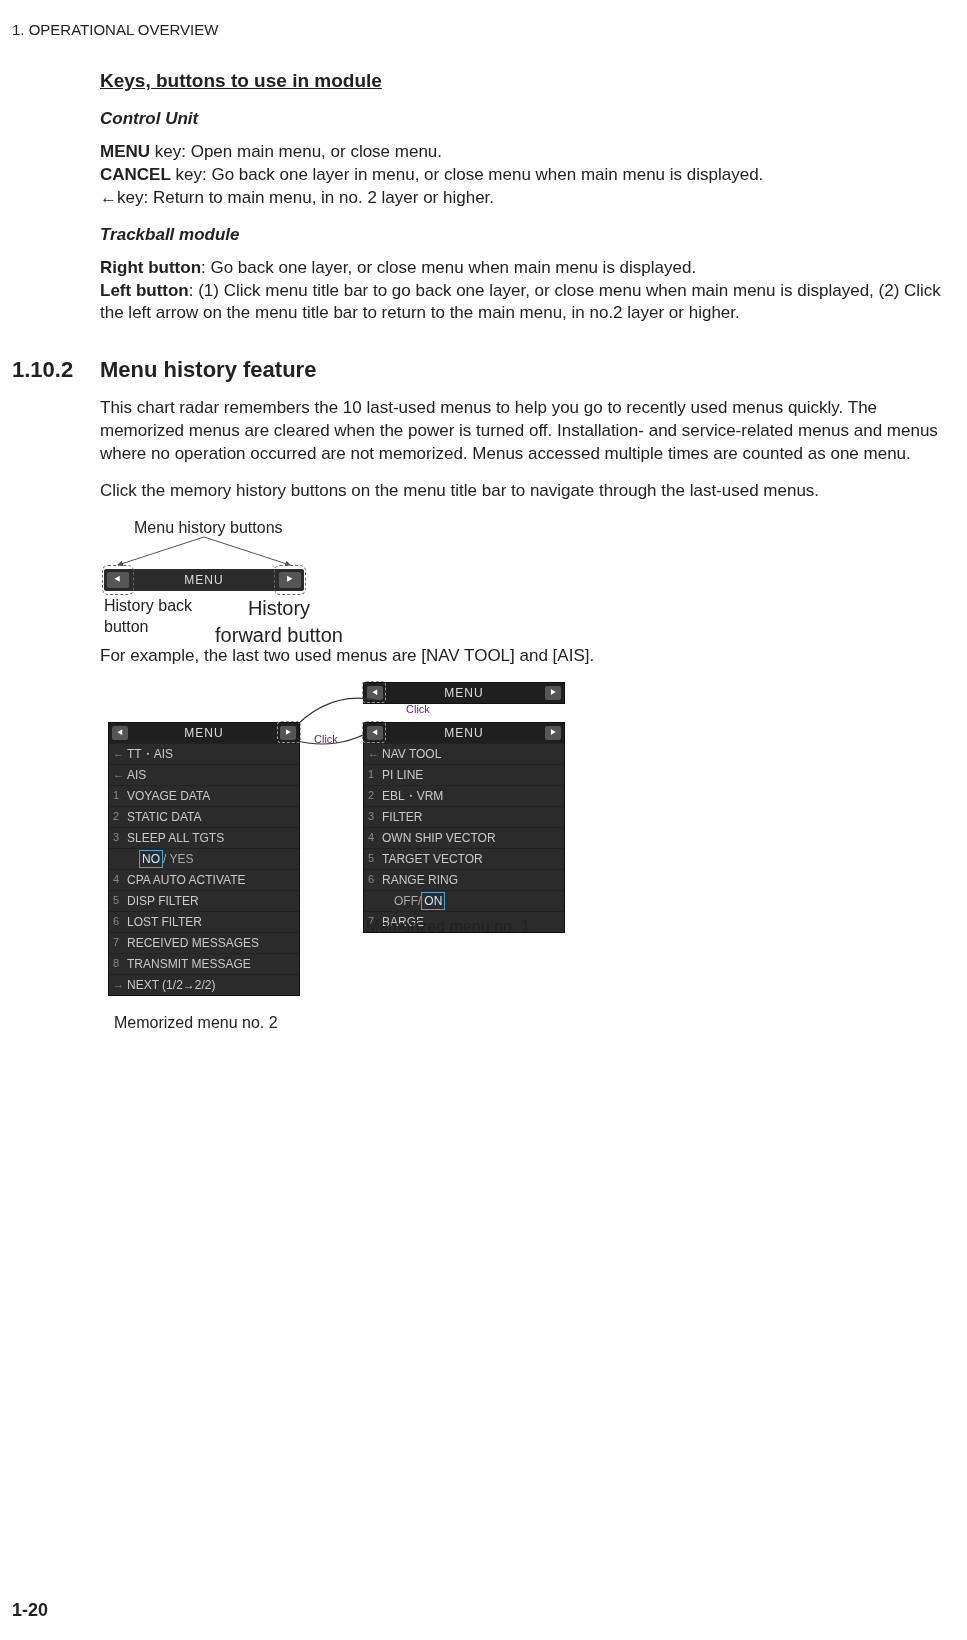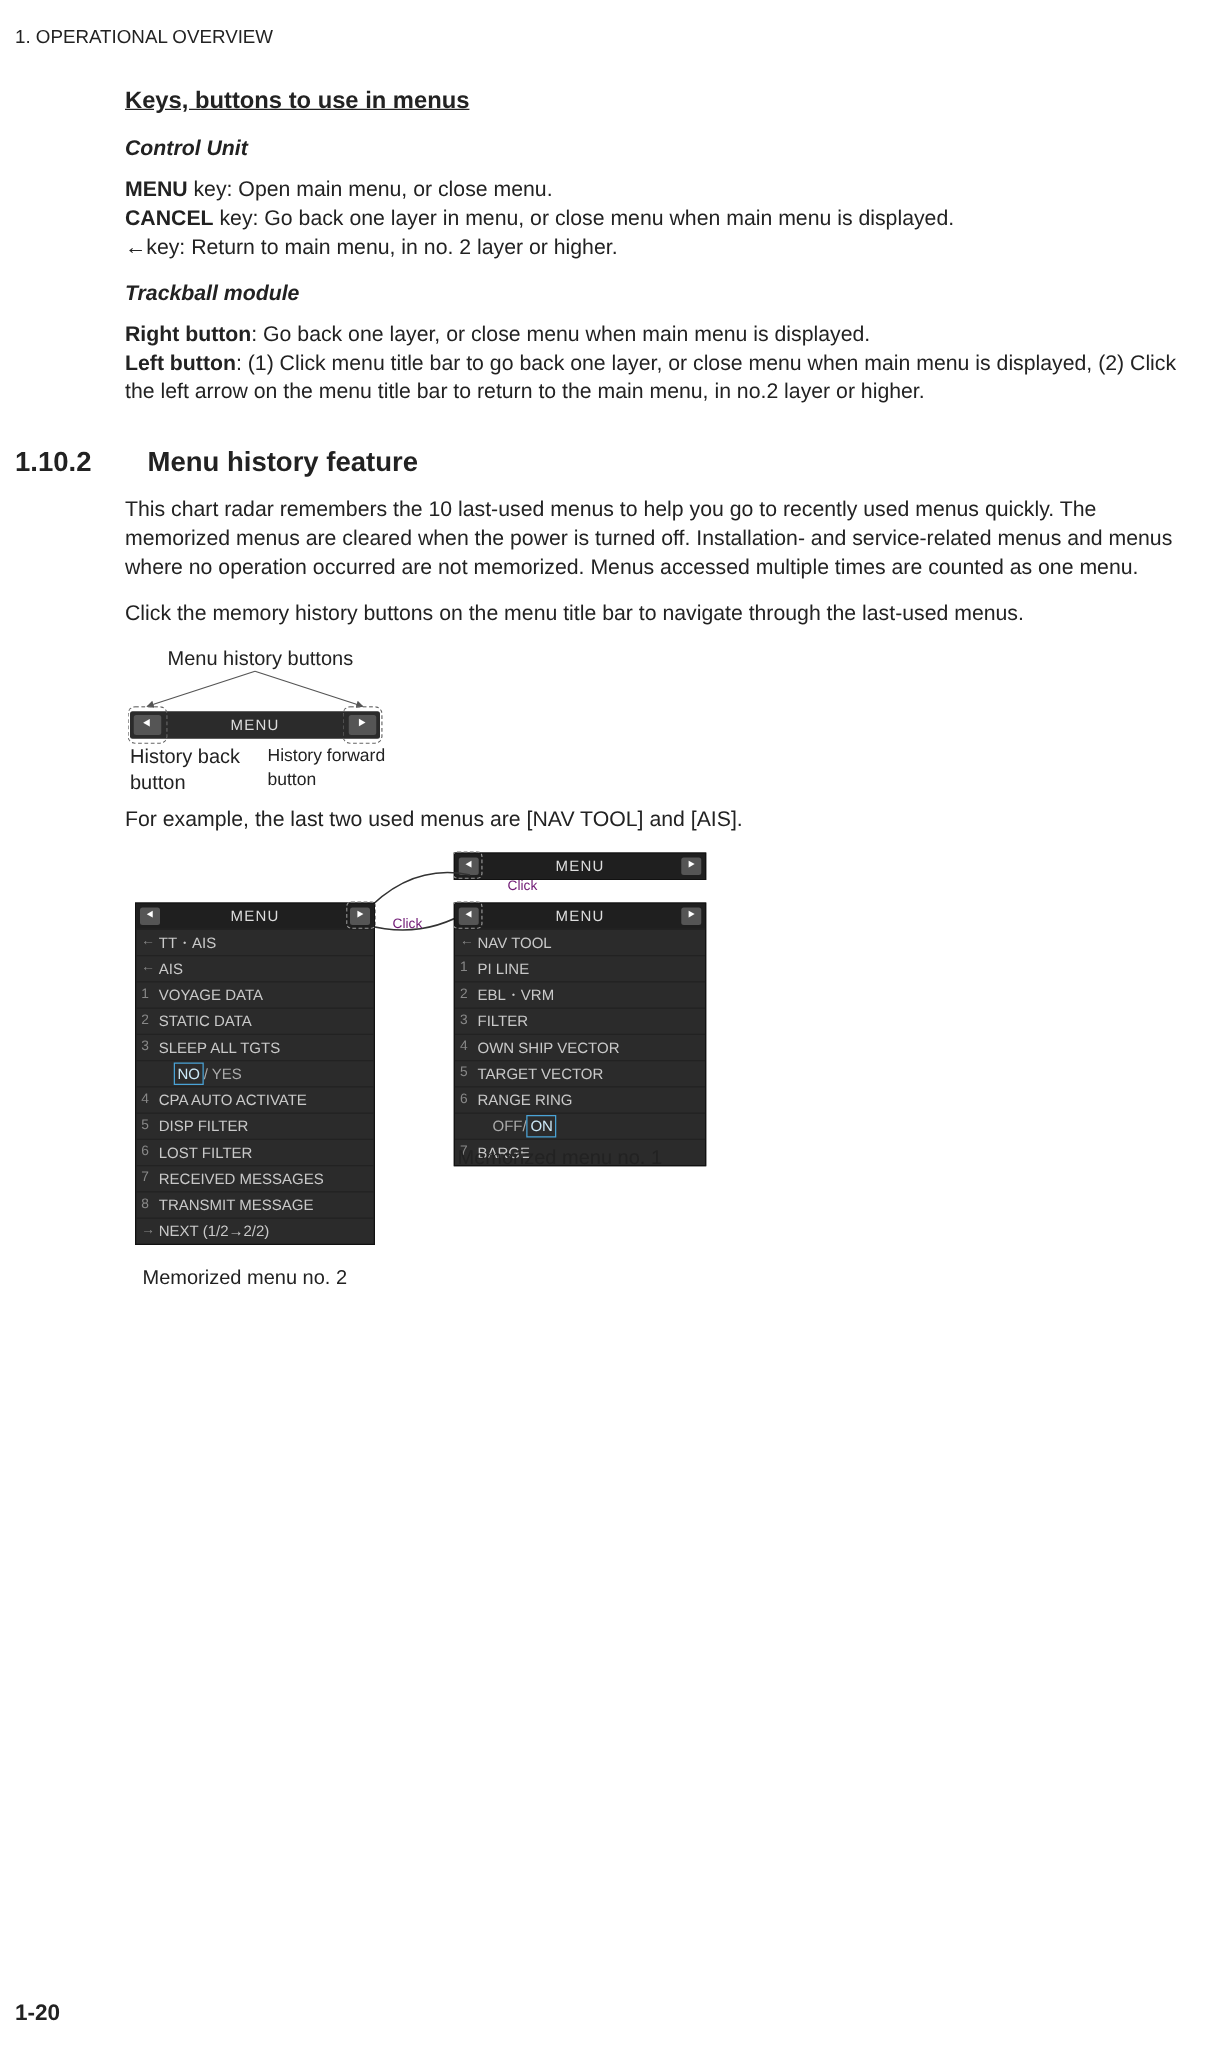--- a/index.html
+++ b/index.html
@@ -29,21 +29,20 @@
   .subheading {
     font-weight: bold;
     font-style: italic;
     margin: 10px 0 10px 0;
   }
   p { margin: 0 0 14px 0; }
   .bold { font-weight: bold; }
   .numbered-heading {
     display: flex;
     margin: 30px 0 12px -88px;
-    gap: 18px;
   }
   .numbered-heading .num {
     font-weight: bold;
     font-size: 22px;
     width: 88px;
   }
   .numbered-heading .title {
     font-weight: bold;
     font-size: 22px;
   }
@@ -110,22 +109,23 @@
   }
   .fig1 .label-bl {
     position: absolute;
     top: 78px; left: 0;
     font-size: 16px;
     width: 100px;
   }
   .fig1 .label-br {
     position: absolute;
     top: 78px; left: 110px;
-    font-size: 14px;
+    font-size: 20px;
     width: 130px;
+    text-align: center;
   }
   
   .fig2 {
     position: relative;
     margin: 12px 0 40px 8px;
     width: 500px;
     height: 380px;
   }
   .menu-panel {
     position: absolute;
@@ -200,21 +200,21 @@
     color: #222;
   }
 </style>
 </head>
 <body>
 
 <div class="chapter-header">1.  OPERATIONAL OVERVIEW</div>
 
 <div class="content">
 
-  <div class="section-title">Keys, buttons to use in menus</div>
+  <div class="section-title">Keys, buttons to use in module</div>
 
   <div class="subheading">Control Unit</div>
 
   <p>
     <span class="bold">MENU</span><span> key: Open main menu, or close menu.</span><br>
     <span class="bold">CANCEL</span><span> key: Go back one layer in menu, or close menu when main menu is dis­played.</span><br>
     <span>←key: Return to main menu, in no. 2 layer or higher.</span>
   </p>
 
   <div class="subheading">Trackball module</div>

